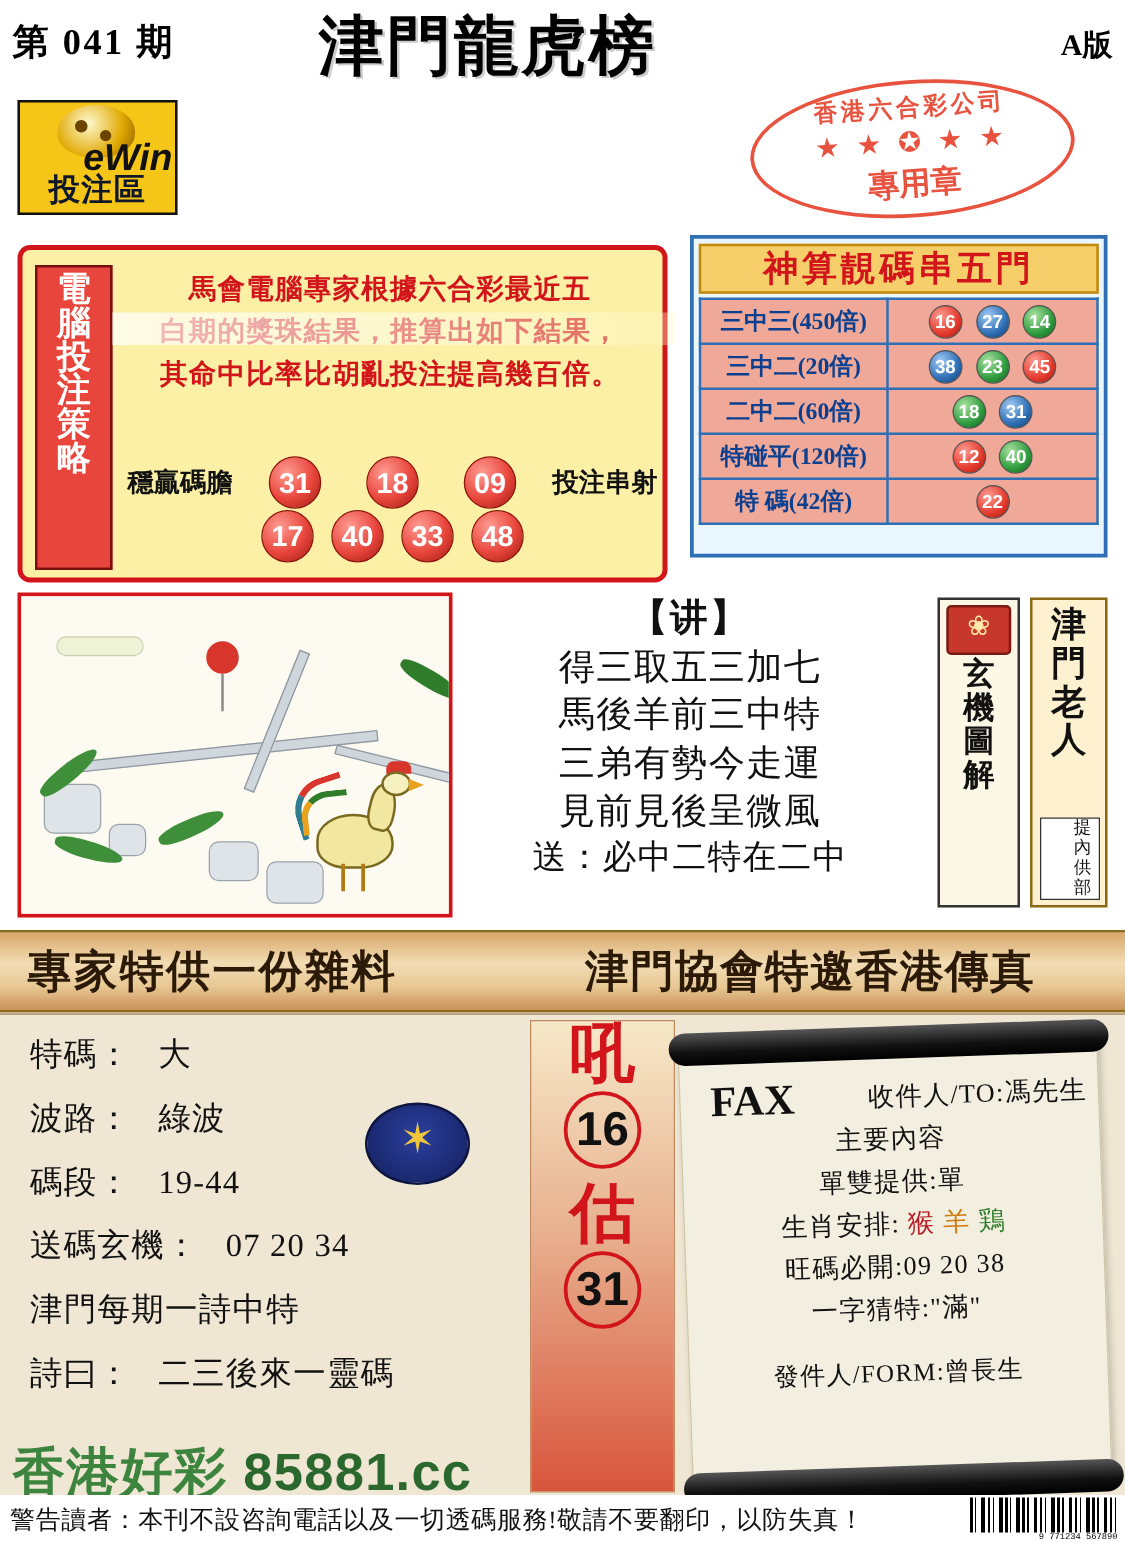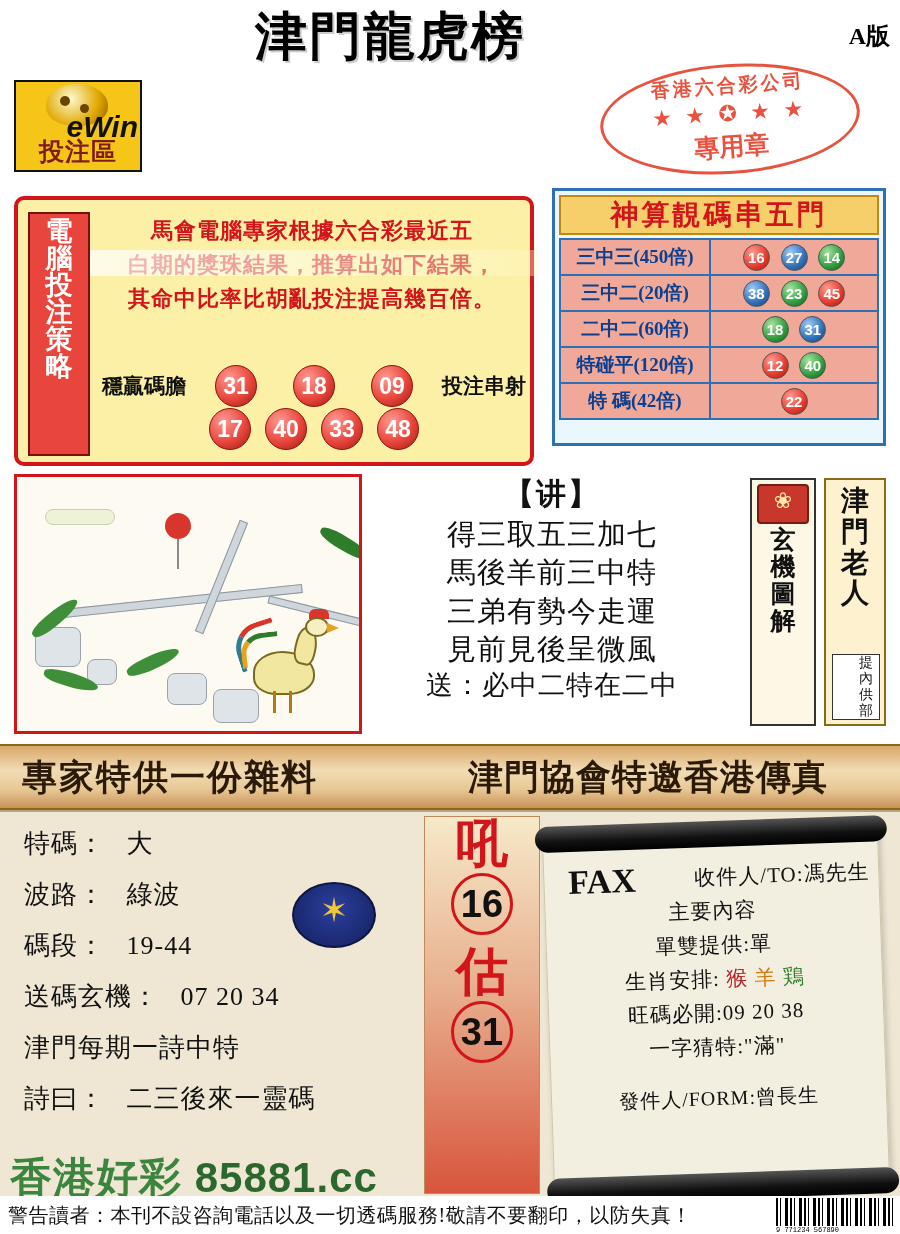--- a/index.html
+++ b/index.html
@@ -75,21 +75,21 @@
     content:""; position:absolute; left:34px; top:20px; width:9px; height:9px;
     background:#6b4400; border-radius:50%;
   }
   .ewin .etxt {
     position:absolute; left:6px; top:28px; width:116px;
     text-align:right; font-size:30px; font-weight:bold; color:#111;
     font-family:"Liberation Sans", sans-serif; font-style:italic;
   }
   .ewin .cn {
     position:absolute; left:0; bottom:2px; width:100%;
-    text-align:center; font-size:25px; font-weight:bold; color:#7f1d1d;
+    text-align:center; font-size:25px; font-weight:bold; color:#0f172a;
     letter-spacing:1px;
   }
 
   
   .strategy {
     position:absolute; left:14px; top:196px; width:520px; height:270px;
     background:#fbf0a6;
     border:4px solid #d2151b;
     border-radius:10px;
   }
@@ -357,38 +357,39 @@
   .footer .warn {
     position:absolute; left:8px; top:6px; font-size:20px; color:#111;
     letter-spacing:0.5px;
   }
   .barcode {
     position:absolute; right:6px; top:2px; width:118px; height:34px;
     background:
       repeating-linear-gradient(90deg,#000 0 2px,#fff 2px 4px,#000 4px 5px,#fff 5px 9px,#000 9px 12px,#fff 12px 14px);
   }
   .barcode .bn {
-    position:absolute; left:0; bottom:-2px; width:100%; text-align:left;
+    position:absolute; left:0; bottom:-2px; width:100%; text-align:right;
     font-size:7px; color:#000; background:#fff;
     font-family:"Liberation Mono", monospace;
   }
 
   
   .band {
     position:absolute; left:90px; top:250px; width:450px; height:26px;
     background:linear-gradient(90deg, rgba(255,255,255,.72), rgba(255,250,200,.35));
     pointer-events:none;
   }
 </style>
 </head>
 <body>
 
 <div class="page">
 
   <div class="header">
+    <div class="issue">第 041 期</div>
     <div class="main-title">津門龍虎榜</div>
     <div class="edition">A版</div>
   </div>
 
   <div class="stamp">
     <div class="arc">香港六合彩公司</div>
     <div class="stars">★ ★ ✪ ★ ★</div>
     <div class="zy">專用章</div>
   </div>
 

